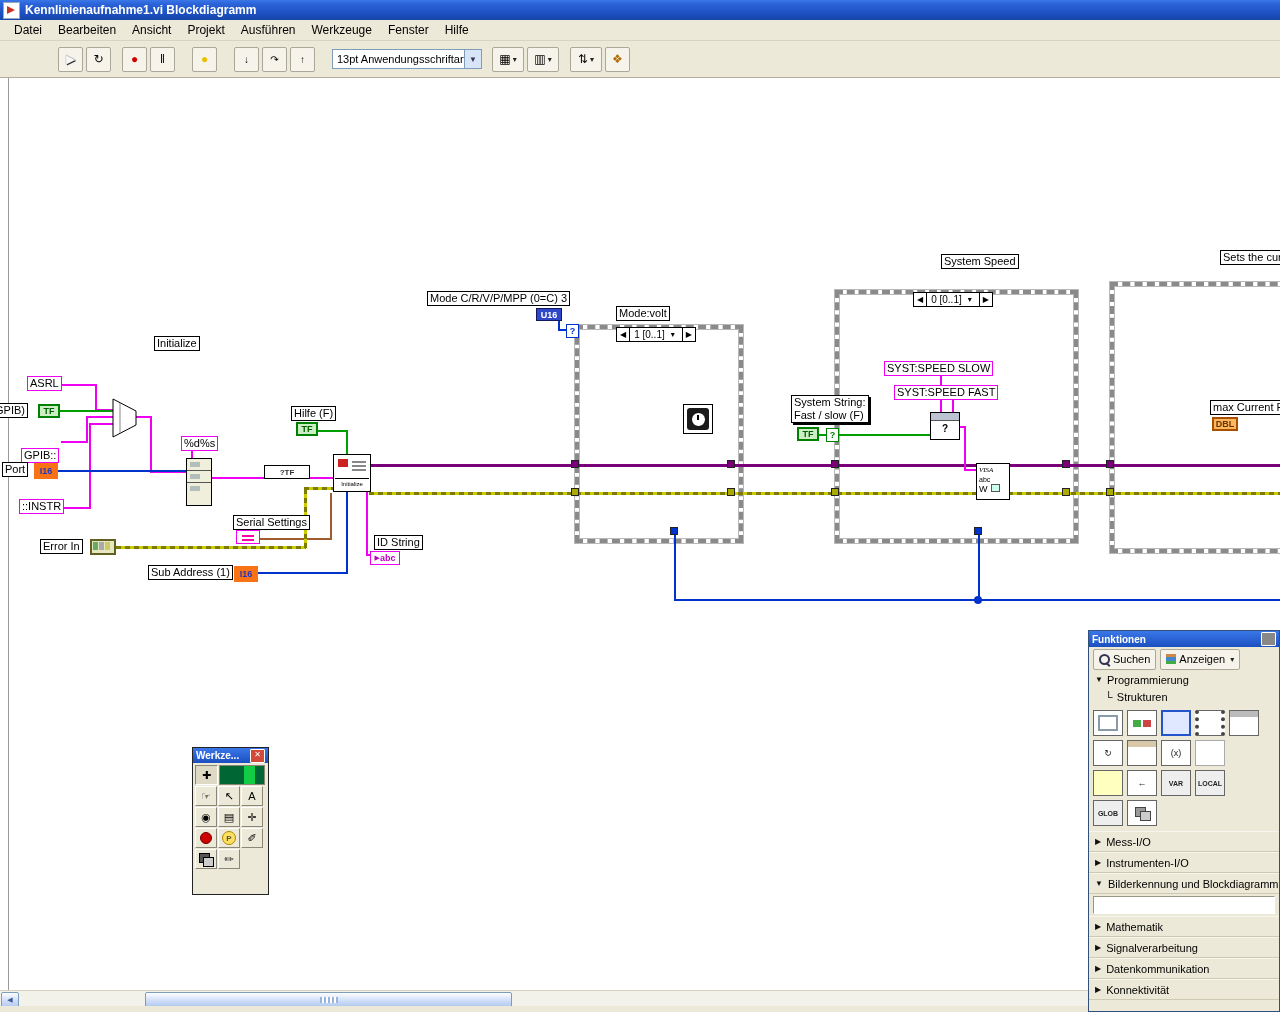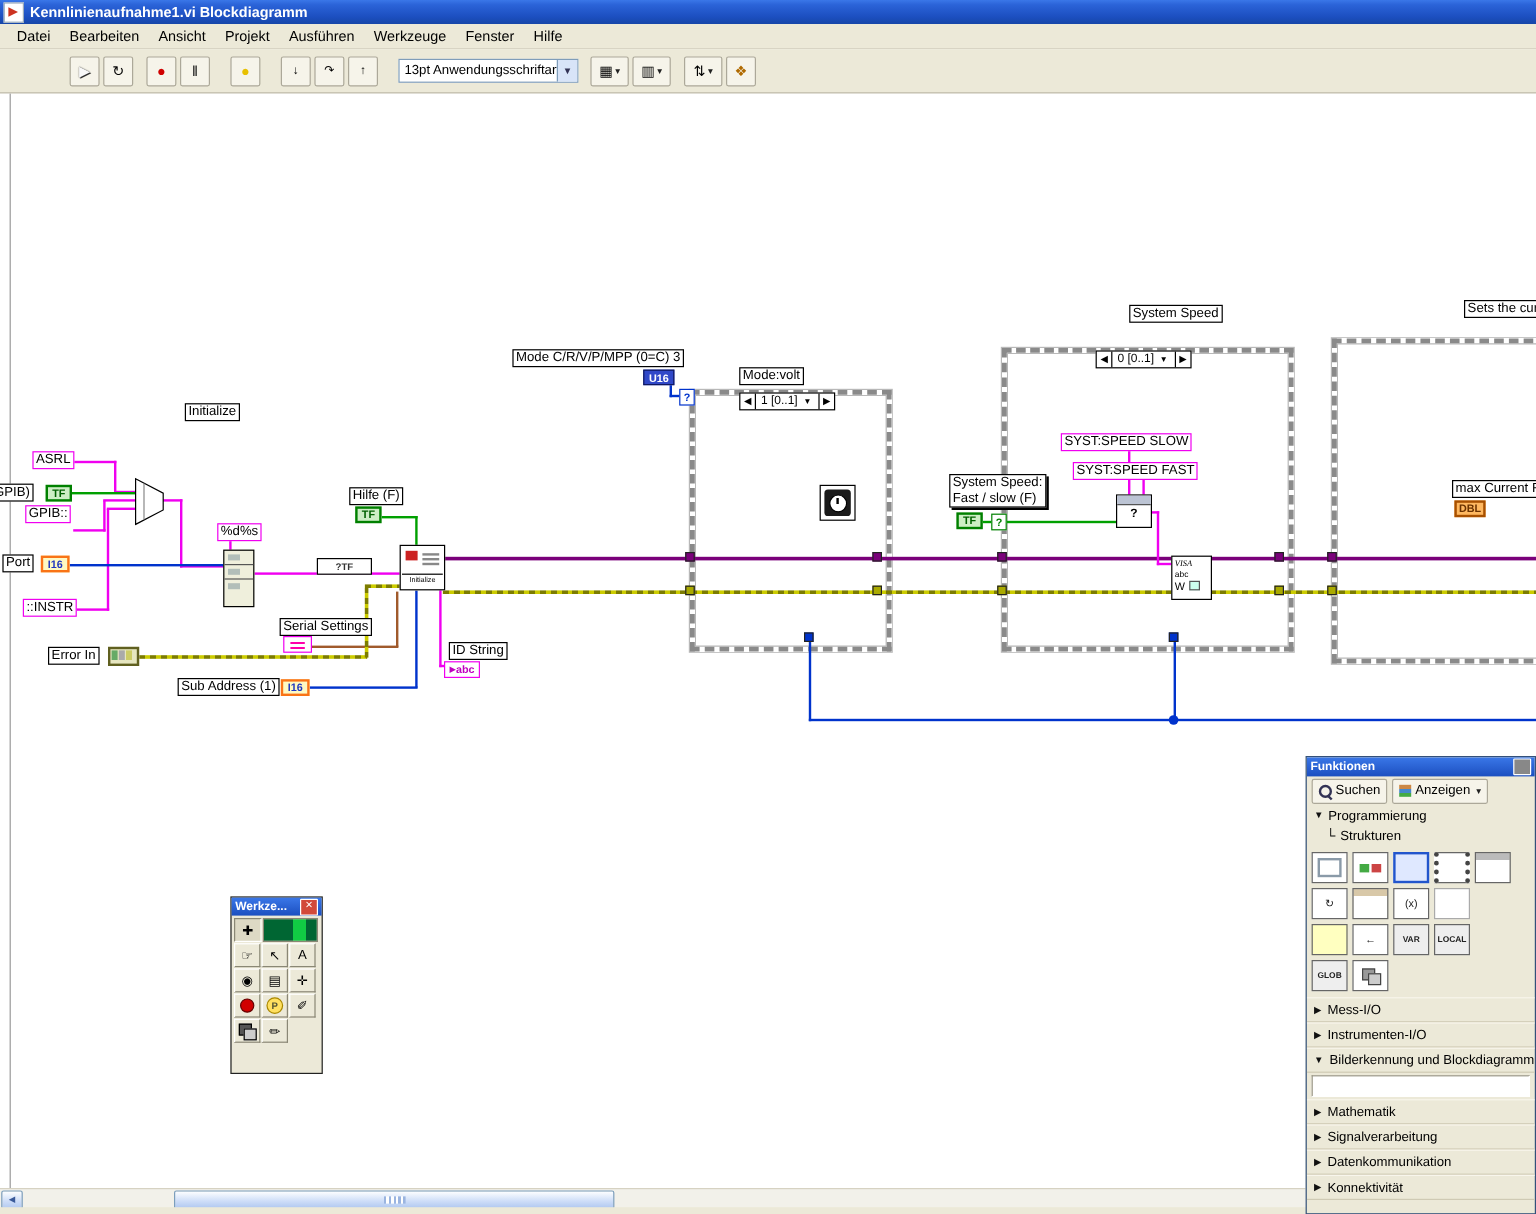--- a/index.html
+++ b/index.html
@@ -35,21 +35,21 @@
   .canvas-bg{left:0;top:78px;width:1280px;height:912px;background:#fff;z-index:0}
   .canvas-edge{left:8px;top:78px;width:1px;height:912px;background:#9a9a9a;z-index:1}
   .lbl{position:absolute;background:#fff;border:1px solid #000;font-size:11px;line-height:13px;
     padding:0 2px;white-space:nowrap;z-index:6}
   .str{position:absolute;background:#fff;border:1px solid #f000f0;font-size:11px;line-height:13px;
     padding:0 2px;white-space:nowrap;z-index:6}
   .shadowed{box-shadow:2px 2px 0 #000}
   .term{position:absolute;box-sizing:border-box;display:flex;align-items:center;justify-content:center;
     font-size:9px;font-weight:bold;z-index:6}
   .t-tf{background:#cdeec5;border:2px solid #008000;color:#006000}
-  .t-i16{background:#fef9c3;border:2px solid #f97316;color:#2038c0}
+  .t-i16{background:#fef9c3;border:8px solid #f97316;color:#2038c0}
   .t-u16{background:#3048c8;border:1px solid #101860;color:#fff}
   .t-dbl{background:#ffb860;border:2px solid #a85000;color:#6b3200}
   .t-abc{background:#fff;border:1px solid #f000f0;color:#c000c0}
   .case{position:absolute;border:4px dashed #8a8a8a;box-shadow:0 0 0 1px #b8b8b8 inset,0 0 0 1px #b8b8b8;z-index:2}
   .sel{position:absolute;height:15px;background:#fff;border:1px solid #000;display:flex;align-items:center;
     font-size:10px;z-index:5;box-sizing:border-box}
   .sel .a{font-size:8px;padding:0 3px}
   .sel .mid{border-left:1px solid #000;border-right:1px solid #000;padding:0 4px;display:flex;gap:3px;align-items:center;height:100%}
   .wire{position:absolute;z-index:3}
   .w-pink{background:#f000f0}.w-blue{background:#0033cc}.w-green{background:#00a000}
@@ -341,33 +341,33 @@
 <div class="errc" style="left:90px;top:539px;width:26px;height:16px">
   <span style="background:#6a6"></span>
     <span style="background:#aaa"></span>
     <span style="background:#cc6"></span>
 </div>
 <div class="serc" style="left:236px;top:530px;width:24px;height:14px">
     <span></span>
   </div>
 
 <div class="str" style="left:27px;top:376px">ASRL</div>
-<div class="str" style="left:21px;top:421px">GPIB::</div>
+<div class="str" style="left:21px;top:448px">GPIB::</div>
 <div class="str" style="left:19px;top:499px">::INSTR</div>
 <div class="str" style="left:181px;top:436px">%d%s</div>
 <div class="str" style="left:884px;top:361px">SYST:SPEED SLOW</div>
 <div class="str" style="left:894px;top:385px">SYST:SPEED FAST</div>
 
 <div class="lbl" style="left:154px;top:336px">Initialize</div>
 <div class="lbl" style="left:427px;top:291px">Mode C/R/V/P/MPP (0=C) 3</div>
 <div class="lbl" style="left:616px;top:306px">Mode:volt</div>
 <div class="lbl" style="left:941px;top:254px">System Speed</div>
 <div class="lbl" style="left:1220px;top:250px;width:62px;overflow:hidden">Sets the cur</div>
 <div class="lbl shadowed" style="left:791px;top:395px">
-  <div>System Speed:</div>
+  <div>System String:</div>
   <div>Fast / slow (F)</div>
 </div>
 <div class="lbl" style="left:1210px;top:400px;width:72px;overflow:hidden">max Current R</div>
 <div class="lbl" style="left:291px;top:406px">Hilfe (F)</div>
 <div class="lbl" style="left:374px;top:535px">ID String</div>
 <div class="lbl" style="left:233px;top:515px">Serial Settings</div>
 <div class="lbl" style="left:148px;top:565px">Sub Address (1)</div>
 <div class="lbl" style="left:40px;top:539px">Error In</div>
 <div class="lbl" style="left:2px;top:462px">Port</div>
 <div class="lbl" style="left:-8px;top:403px">GPIB)</div>

